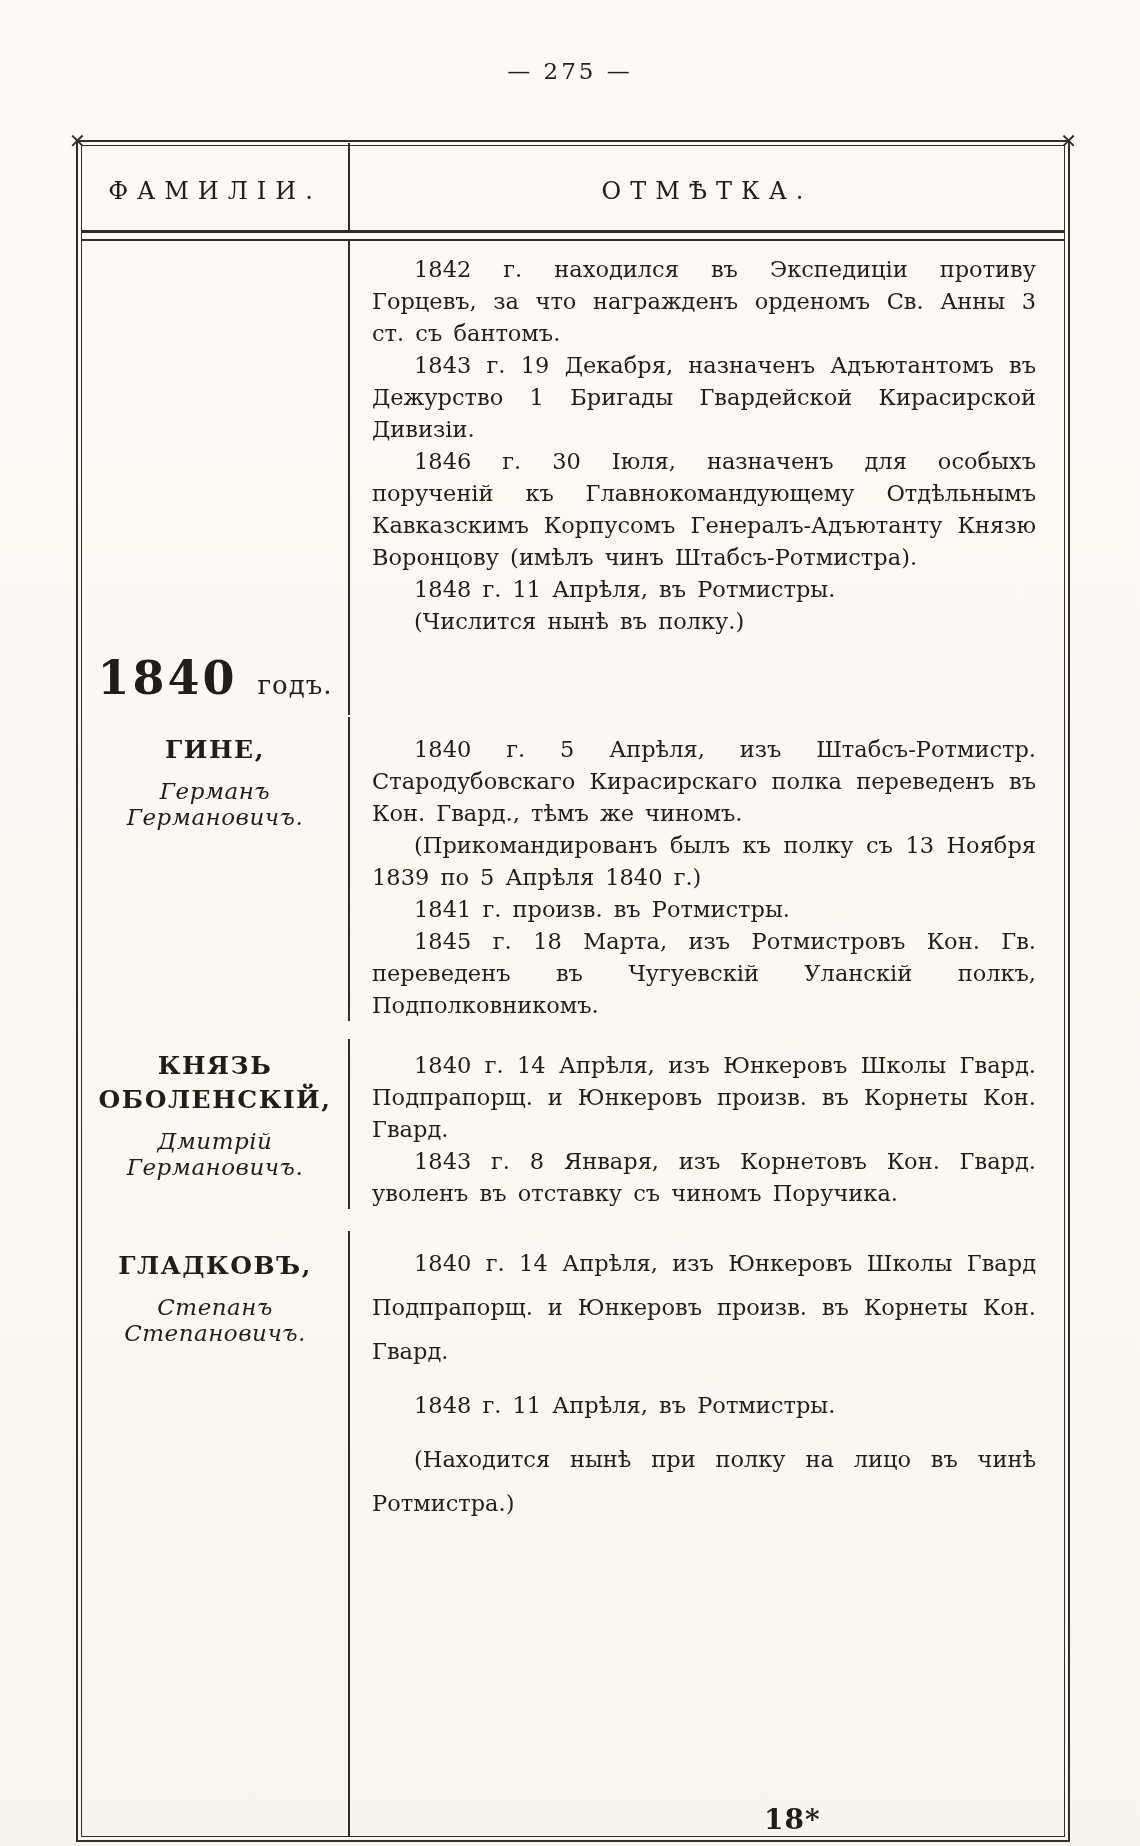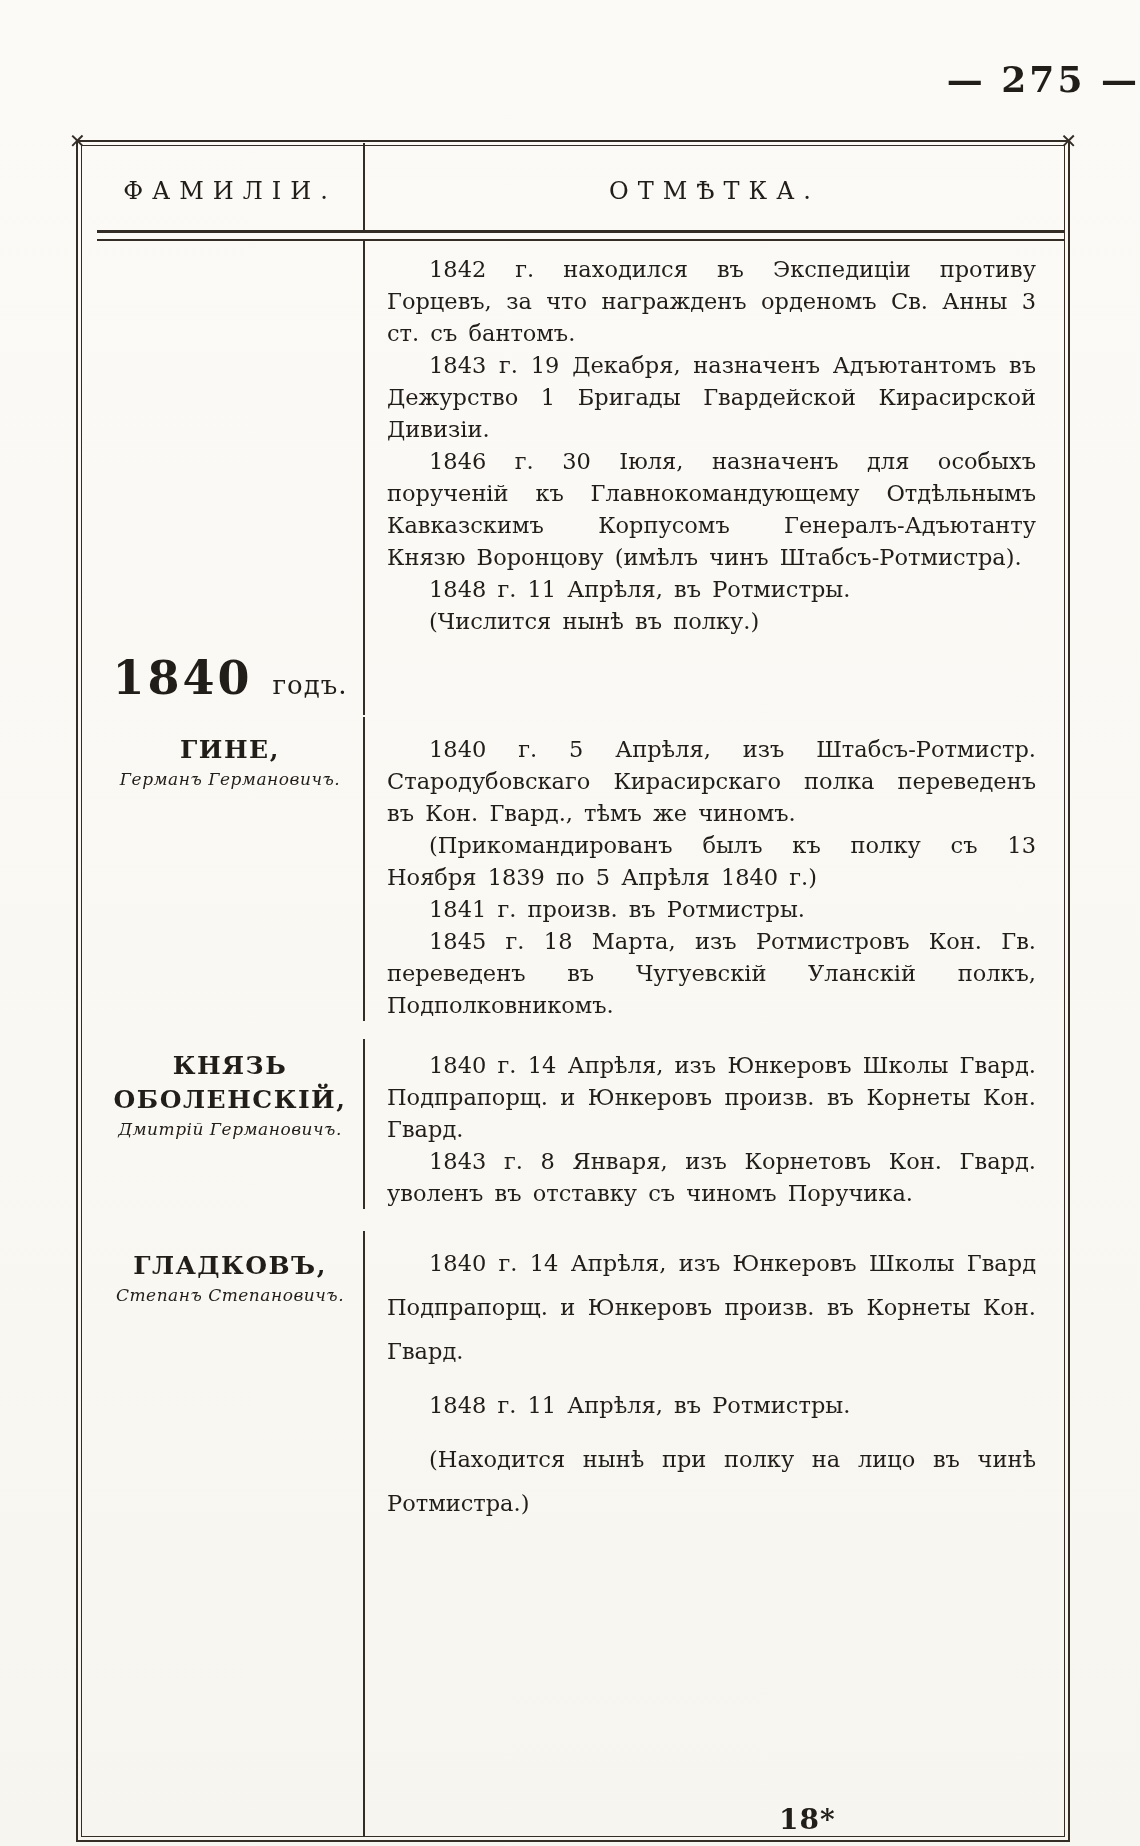--- a/index.html
+++ b/index.html
@@ -10,37 +10,37 @@
     color: #211d18;
     overflow: hidden;
   }
   .page {
     position: relative;
     width: 1140px; height: 1846px;
     background: linear-gradient(180deg, #fbfaf6 0%, #faf8f3 60%, #f7f5ef 100%);
   }
   .page-number {
     position: absolute; top: 58px; left: 0; width: 100%;
-    text-align: right;
-    font-size: 36px; font-weight: bold; letter-spacing: 3px;
+    text-align: center;
+    font-size: 23px; font-weight: normal; letter-spacing: 3px;
   }
   
   .sheet {
     position: absolute;
     left: 76px; right: 70px; top: 140px; bottom: 4px;
     border: 2px solid #332d26;
     padding: 3px;
     box-sizing: border-box;
     background: transparent;
   }
   .sheet-inner {
     border: 1px solid #332d26;
     height: 100%;
     box-sizing: border-box;
-    display: flex; flex-direction: column; padding-left: 15px;
+    display: flex; flex-direction: column;
   }
   .xmark {
     position: absolute;
     font-size: 20px; line-height: 1; color: #332d26;
     top: -11px;
   }
   .xmark.tl { left: -9px; }
   .xmark.tr { right: -9px; }
 
   
@@ -84,22 +84,22 @@
   }
 
   .entry-name {
     font-weight: bold;
     font-size: 25px;
     letter-spacing: 1.5px;
     line-height: 1.35;
   }
   .entry-patronymic {
     font-style: italic;
-    font-size: 17px;
-    margin-top: 2px;
+    font-size: 23px;
+    margin-top: 11px;
     letter-spacing: 0.5px;
   }
 
   
   .heading-row { height: 78px; }
   .heading-cell { padding-top: 14px; }
   .year-big {
     font-size: 46px; font-weight: bold; letter-spacing: 3px;
     vertical-align: baseline;
   }

